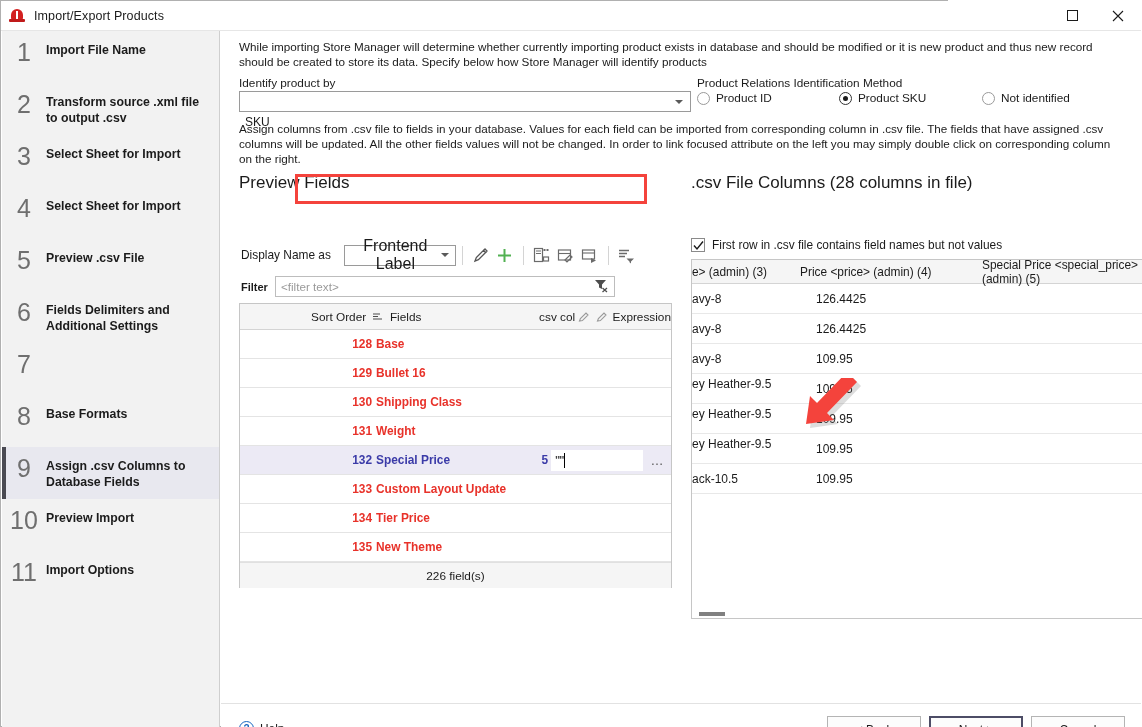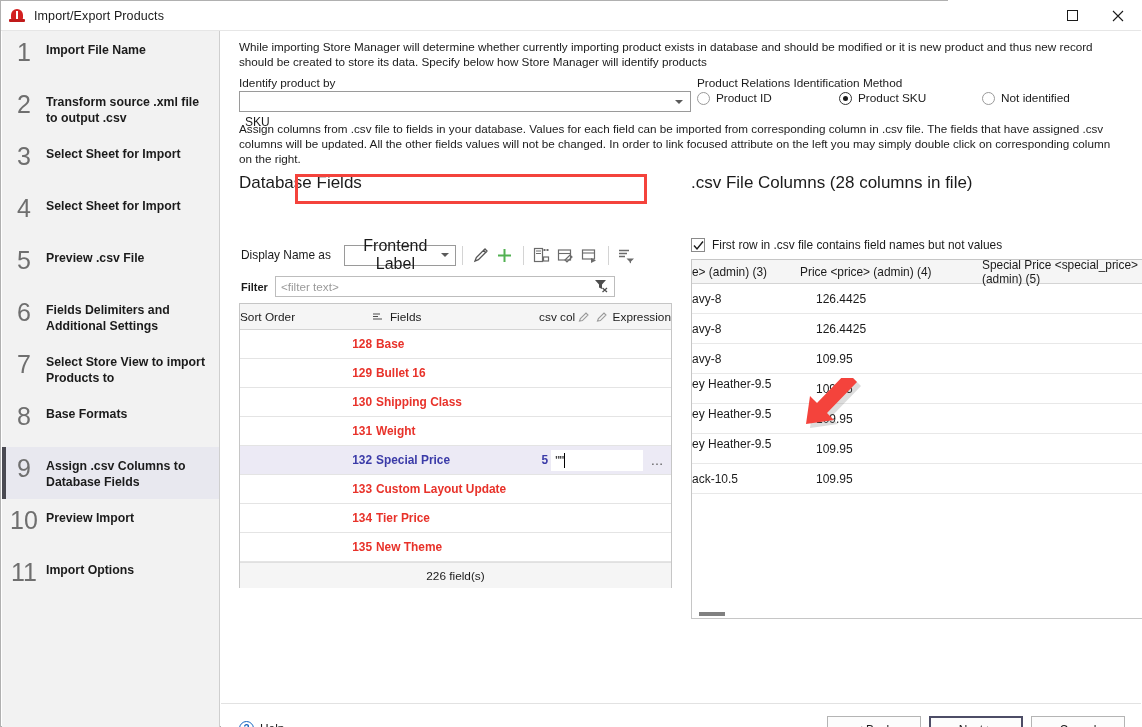--- a/index.html
+++ b/index.html
@@ -218,21 +218,21 @@
   .grid {
     position: absolute; left: 18px; top: 272px;
     width: 433px; height: 285px;
     border: 1px solid #c6c6c6; background: #fff;
   }
   .grid-head {
     display: flex; height: 26px; align-items: center;
     background: #f5f5f5; border-bottom: 1px solid #d4d4d4;
     font-size: 11.8px; color: #1b1b1b;
   }
-  .gh-sort { width: 130px; padding-right: 2px; }
+  .gh-sort { width: 130px; text-align: right; padding-right: 2px; }
   .gh-sorticon { width: 18px; display:flex; align-items:center; justify-content:center;}
   .gh-fields { width: 120px; padding-left: 4px; }
   .gh-csv { width: 72px; text-align: right; }
   .gh-pen1 { width: 18px; display:flex; align-items:center; justify-content:center;}
   .gh-pen2 { width: 18px; display:flex; align-items:center; justify-content:center;}
   .gh-expr { padding-left: 2px; }
 
   .grow {
     display: flex; align-items: center;
     height: 29px;
@@ -422,21 +422,20 @@
       <div class="step">
         <div class="num">5</div>
         <div class="label">Preview .csv File</div>
       </div>
       <div class="step">
         <div class="num">6</div>
         <div class="label">Fields Delimiters and Additional Settings</div>
       </div>
       <div class="step">
         <div class="num">7</div>
-        <div class="label">Select Store View to import Products to</div>
       </div>
       <div class="step">
         <div class="num">8</div>
         <div class="label">Base Formats</div>
       </div>
       <div class="step active">
         <div class="num">9</div>
         <div class="label">Assign .csv Columns to Database Fields</div>
       </div>
       <div class="step">
@@ -470,21 +469,21 @@
           <span class="rlbl">Product SKU</span>
         </div>
         <div class="radio r3">
           <span class="dot"></span>
           <span class="rlbl">Not identified</span>
         </div>
       </div>
 
     <div class="assign-text">Assign columns from .csv file to fields in your database. Values for each field can be imported from corresponding column in .csv file. The fields that have assigned .csv columns will be updated. All the other fields values will not be changed. In order to link focused attribute on the left you may simply double click on corresponding column on the right.</div>
 
-    <div class="h-db">Database Fields</div>
+    <div class="h-db">Preview Fields</div>
     <div class="h-csv">.csv File Columns (28 columns in file)</div>
 
     <div class="dn-row">
       <span class="dn-label">Display Name as</span>
       <div class="dn-combo">
         <span class="val">Frontend Label</span>
         <span class="arrow"></span>
       </div>
       <div class="tb-sep"></div>
       <div class="tbicon">

